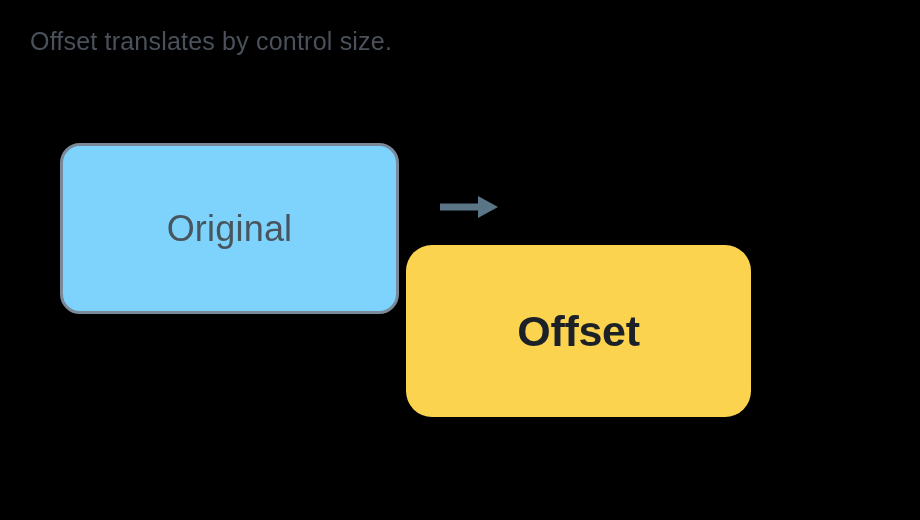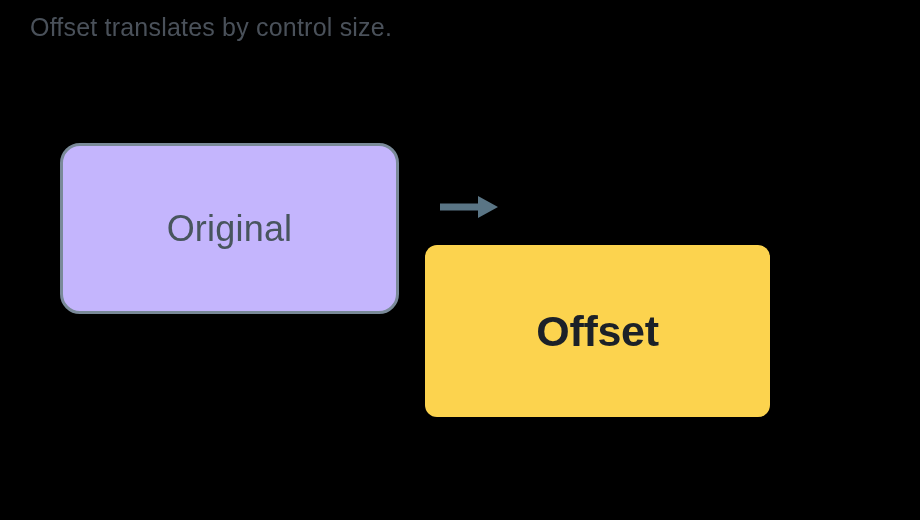--- a/index.html
+++ b/index.html
@@ -14,62 +14,62 @@
     background: #000000;
     overflow: hidden;
     font-family: "Liberation Sans", "DejaVu Sans", sans-serif;
     -webkit-font-smoothing: antialiased;
   }
 
   
   #title {
     position: absolute;
     left: 30px;
-    top: 13px;
+    top: 27px;
     font-size: 25px;
     font-weight: 400;
     letter-spacing: 0.2px;
     color: #4a515a;
     white-space: nowrap;
   }
 
   
   #original-box {
     position: absolute;
     left: 60px;
     top: 143px;
     width: 339px;
     height: 171px;
     box-sizing: border-box;
-    background: #c4b5fd;
+    background: #7dd3fc;
     border: 3px solid #7a8a99;
     border-radius: 20px;
     display: flex;
     align-items: center;
     justify-content: center;
   }
   #original-label {
     font-size: 36px;
     font-weight: 400;
     color: #48555e;
     letter-spacing: 0.2px;
     line-height: 1;
   }
 
   
   #offset-box {
     position: absolute;
-    left: 425px;
+    left: 406px;
     top: 245px;
     width: 345px;
     height: 172px;
     box-sizing: border-box;
     background: #fcd34e;
     border: none;
-    border-radius: 12px;
+    border-radius: 26px;
     display: flex;
     align-items: center;
     justify-content: center;
   }
   #offset-label {
     font-size: 43px;
     font-weight: 700;
     color: #1c2128;
     letter-spacing: -0.3px;
     line-height: 1;

